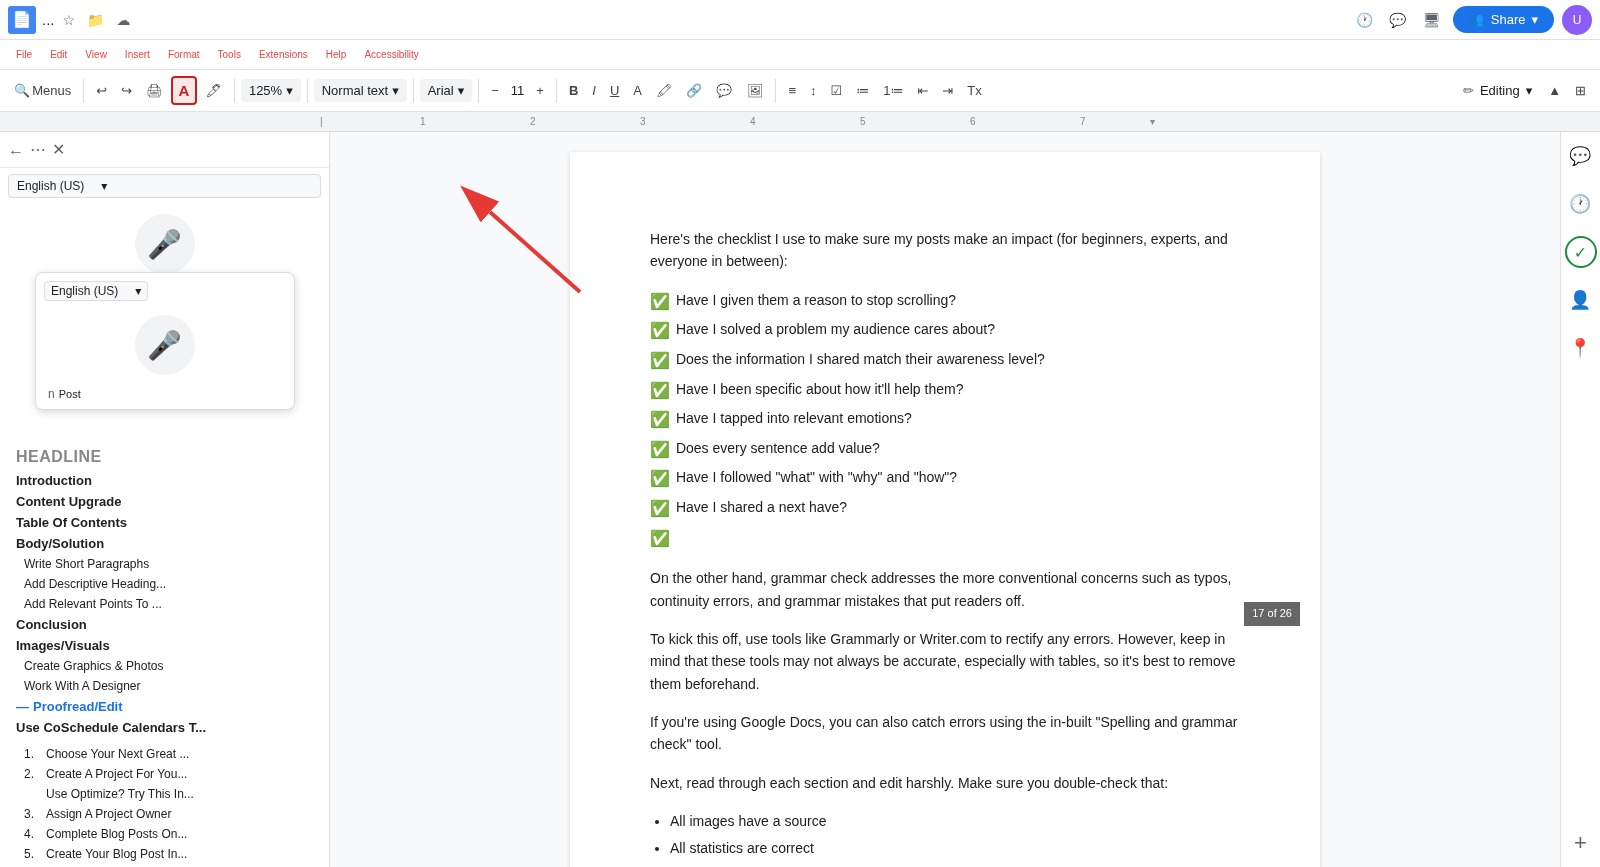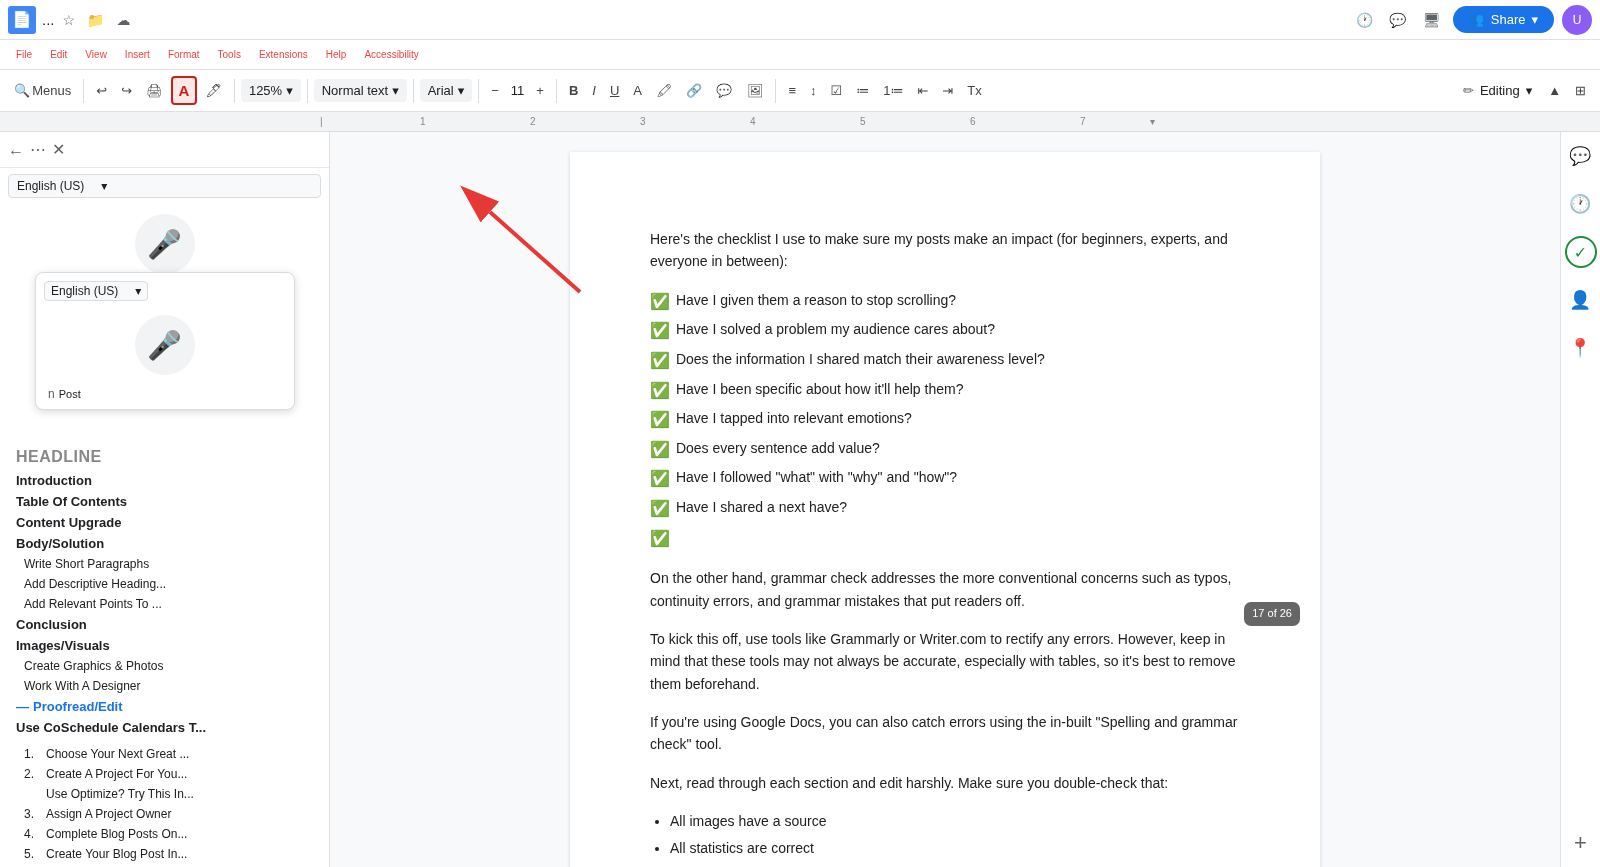--- a/index.html
+++ b/index.html
@@ -172,21 +172,21 @@
     .check-green { color: #1e8e3e; font-size: 16px; }
 
     .doc-para { margin: 16px 0; }
     .bullet-list { margin: 8px 0 8px 20px; }
     .bullet-list li { margin: 4px 0; }
 
     
     .page-counter {
       position: absolute; right: 20px; top: 50%;
       background: rgba(0,0,0,0.6); color: white;
-      font-size: 11px; padding: 3px 8px; border-radius: 7px;
+      font-size: 11px; padding: 3px 8px; border-radius: 0;
     }
 
     
     .right-panel {
       width: 40px;
       background: #fff;
       border-left: 1px solid #e0e0e0;
       display: flex;
       flex-direction: column;
       align-items: center;
@@ -369,22 +369,22 @@
       <div style="display:flex; align-items:center; gap:4px; padding:4px 4px 0;">
         <span style="font-size:12px; color:#5f6368;">n</span>
         <span style="font-size:11px;">Post</span>
       </div>
     </div>
 
     <div style="margin-top: 160px;">
       <div class="outline-label">Headline</div>
 
       <div class="outline-item level1">Introduction</div>
+      <div class="outline-item level1">Content Upgrade</div>
       <div class="outline-item level1">Table Of Contents</div>
-      <div class="outline-item level1">Content Upgrade</div>
       <div class="outline-item level1">Body/Solution</div>
       <div class="outline-item level2">Write Short Paragraphs</div>
       <div class="outline-item level2">Add Descriptive Heading...</div>
       <div class="outline-item level2">Add Relevant Points To ...</div>
       <div class="outline-item level1">Conclusion</div>
       <div class="outline-item level1">Images/Visuals</div>
       <div class="outline-item level2">Create Graphics &amp; Photos</div>
       <div class="outline-item level2">Work With A Designer</div>
       <div class="outline-item level1 active">
         <span class="dash-indicator">—</span>Proofread/Edit

